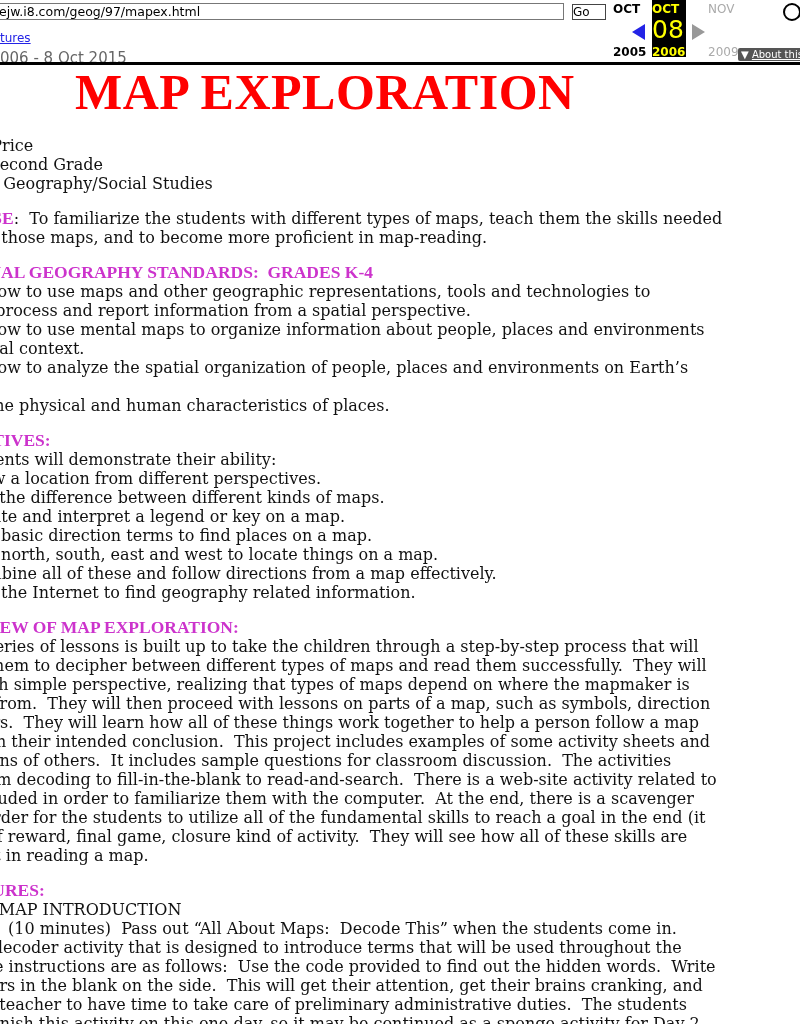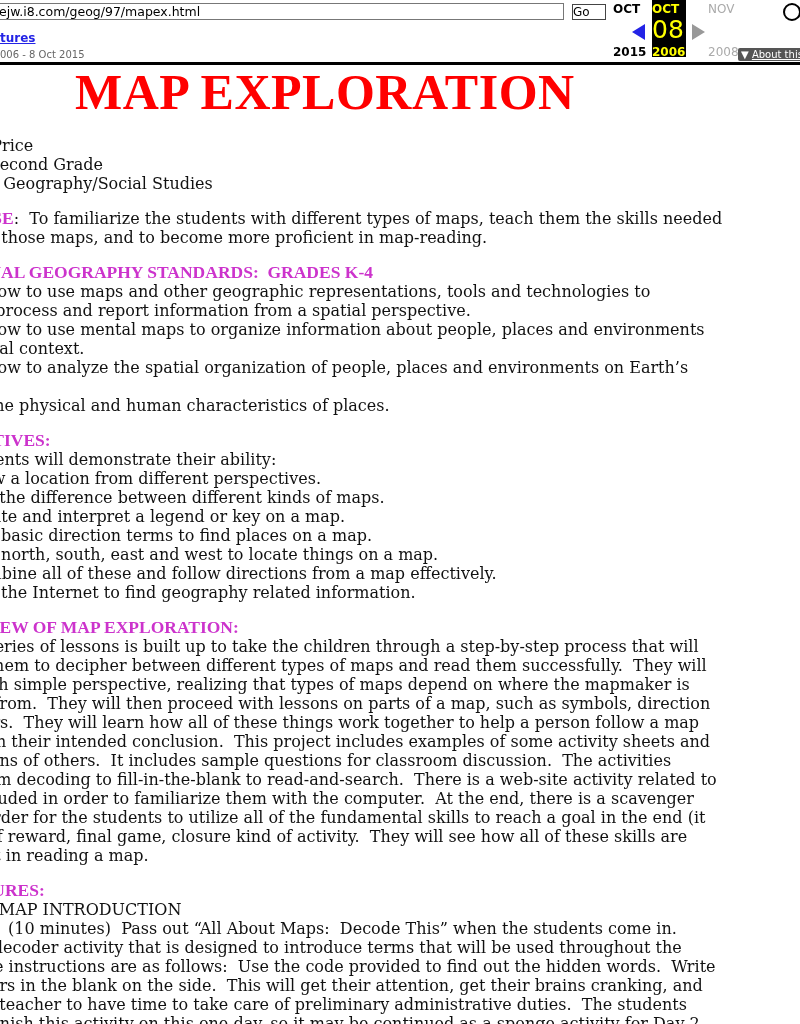--- a/index.html
+++ b/index.html
@@ -2,22 +2,22 @@
 <html><head>
 <meta charset="utf-8">
 <style>
   html, body { margin: 0; padding: 0; background: #ffffff; }
   body { width: 800px; height: 1024px; overflow: hidden; position: relative; font-family: "DejaVu Serif", serif; }
   
   .wb-bar { position: absolute; left: 0; top: 0; width: 800px; height: 62px; background: #ffffff; font-family: "DejaVu Sans", sans-serif; }
   .wb-bar-bottom { position: absolute; left: 0; top: 62px; width: 800px; height: 3px; background: #000; }
   .wb-url { position: absolute; left: -4px; top: 3px; width: 568px; height: 17px; border: 1px solid #777; box-sizing: border-box; font-size: 12.5px; line-height: 15px; padding-left: 2px; color: #000; background: #fff; white-space: nowrap; overflow: hidden; }
   .wb-go { position: absolute; left: 572px; top: 4px; width: 34px; height: 16px; border: 1px solid #444; box-sizing: border-box; font-size: 12px; line-height: 14px; background: #fff; color: #000; }
-  .wb-link { position: absolute; left: 0; top: 31px; font-size: 12px; font-weight: bold; color: #2323e6; text-decoration: underline; }
-  .wb-range { position: absolute; left: 0; top: 49px; font-size: 10px; color: #666; text-align: right; }
+  .wb-link { position: absolute; left: 0; top: 31px; font-size: 12px; font-weight: normal; color: #2323e6; text-decoration: underline; }
+  .wb-range { position: absolute; left: 0; top: 49px; font-size: 15px; color: #666; text-align: right; }
   .wb-col { position: absolute; top: 0; width: 38px; height: 57px; font-weight: bold; }
   .wb-col .m { position: absolute; top: 2px; left: 0; width: 100%; font-size: 12px; }
   .wb-col .y { position: absolute; top: 45px; left: 0; width: 100%; font-size: 12px; }
   .wb-col.prev { left: 613px; color: #000; }
   .wb-col.cur { left: 652px; width: 34px; background: #000; color: #ffff00; }
   .wb-col.cur .d { position: absolute; top: 15px; left: 0; width: 100%; font-size: 25px; font-weight: normal; }
   .wb-col.next { left: 688px; color: #aaa; font-weight: normal; margin-left: 20px; }
   .wb-arrow-left { position: absolute; left: 632px; top: 24px; width: 0; height: 0; border-top: 8px solid transparent; border-bottom: 8px solid transparent; border-right: 13px solid #2323e6; }
   .wb-arrow-right { position: absolute; left: 692px; top: 24px; width: 0; height: 0; border-top: 8px solid transparent; border-bottom: 8px solid transparent; border-left: 13px solid #999; }
   .wb-circle { position: absolute; left: 783px; top: 3px; width: 14px; height: 14px; border: 2px solid #000; border-radius: 50%; }
@@ -34,33 +34,33 @@
 <body>
 
 <div class="wb-bar">
   <div class="wb-url">ejw.i8.com/geog/97/mapex.html</div>
   <div class="wb-go">Go</div>
   <div class="wb-link">tures</div>
   <div class="wb-range">006 - 8 Oct 2015</div>
 
   <div class="wb-col prev">
     <div class="m">OCT</div>
-    <div class="y">2015</div>
+    <div class="y">2005</div>
   </div>
   <div class="wb-arrow-left"></div>
 
   <div class="wb-col cur">
     <div class="m">OCT</div>
     <div class="d">08</div>
     <div class="y">2006</div>
   </div>
 
   <div class="wb-col next">
     <div class="m">NOV</div>
-    <div class="y">2008</div>
+    <div class="y">2009</div>
   </div>
   <div class="wb-arrow-right"></div>
 
   <div class="wb-circle"></div>
   <div class="wb-about"><span>▼ </span><span class="u">About this</span></div>
 </div>
 <div class="wb-bar-bottom"></div>
 
 <div class="title">MAP EXPLORATION</div>
 

